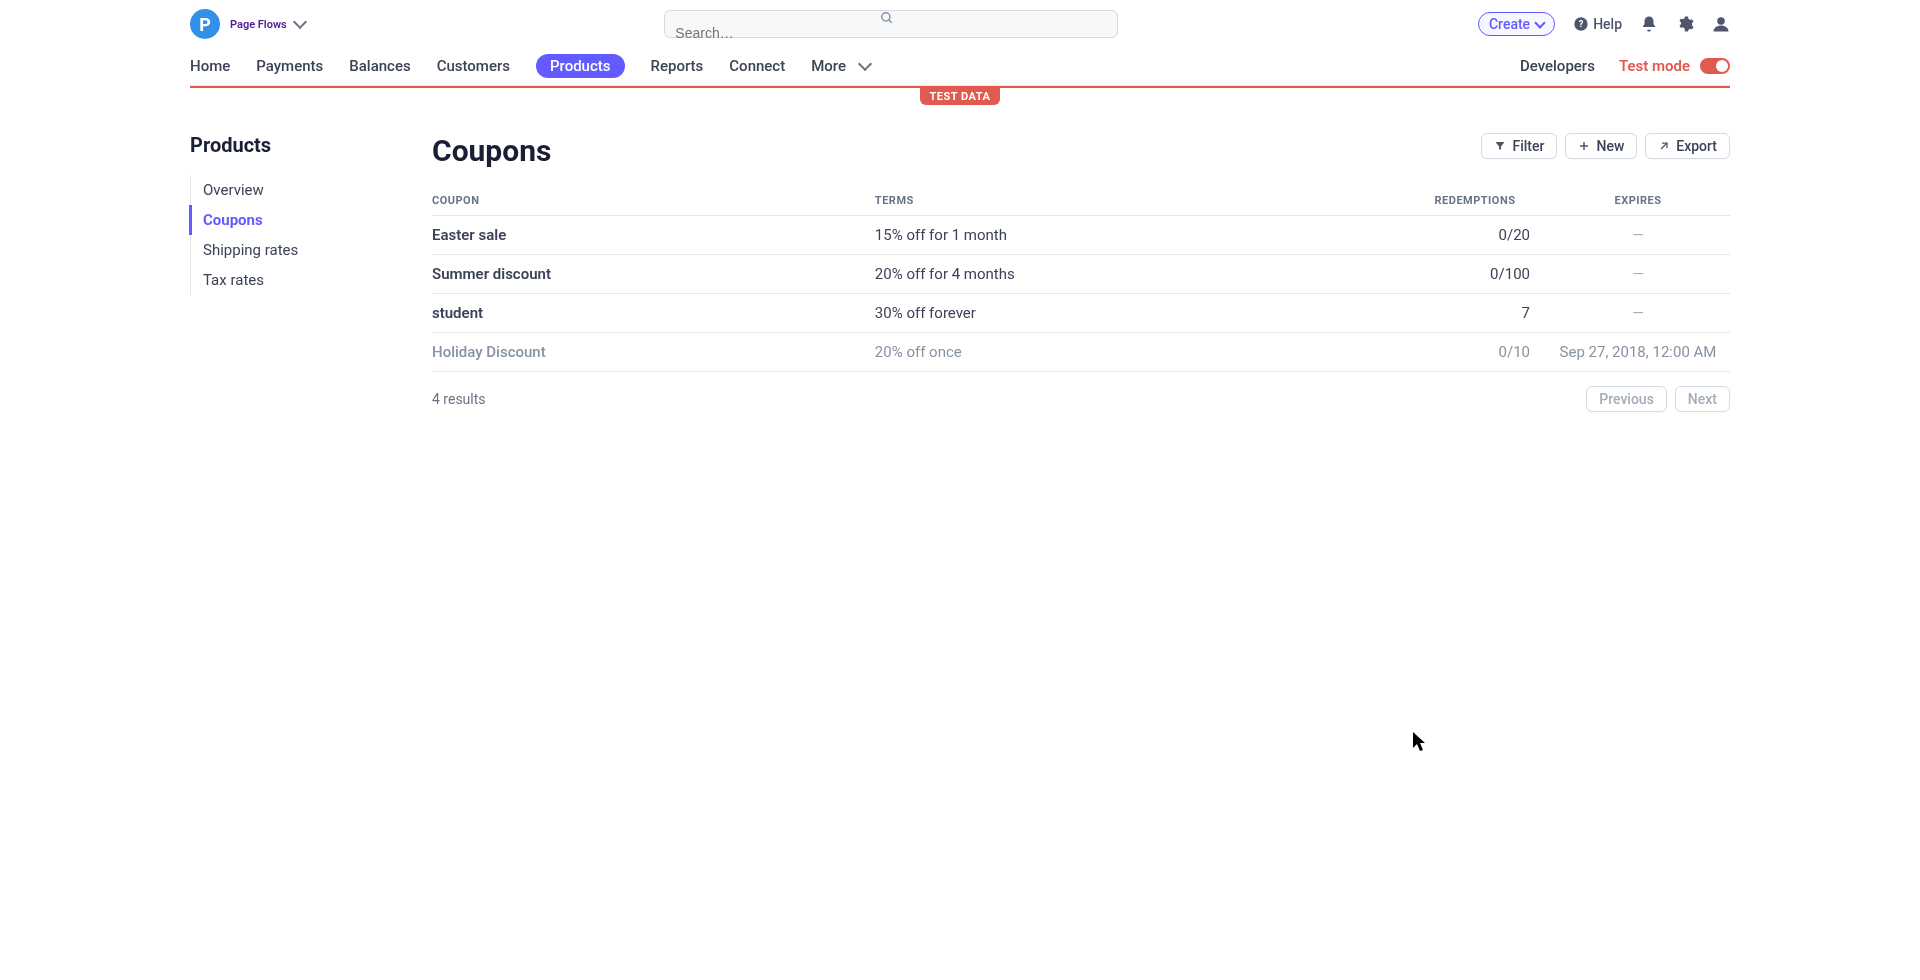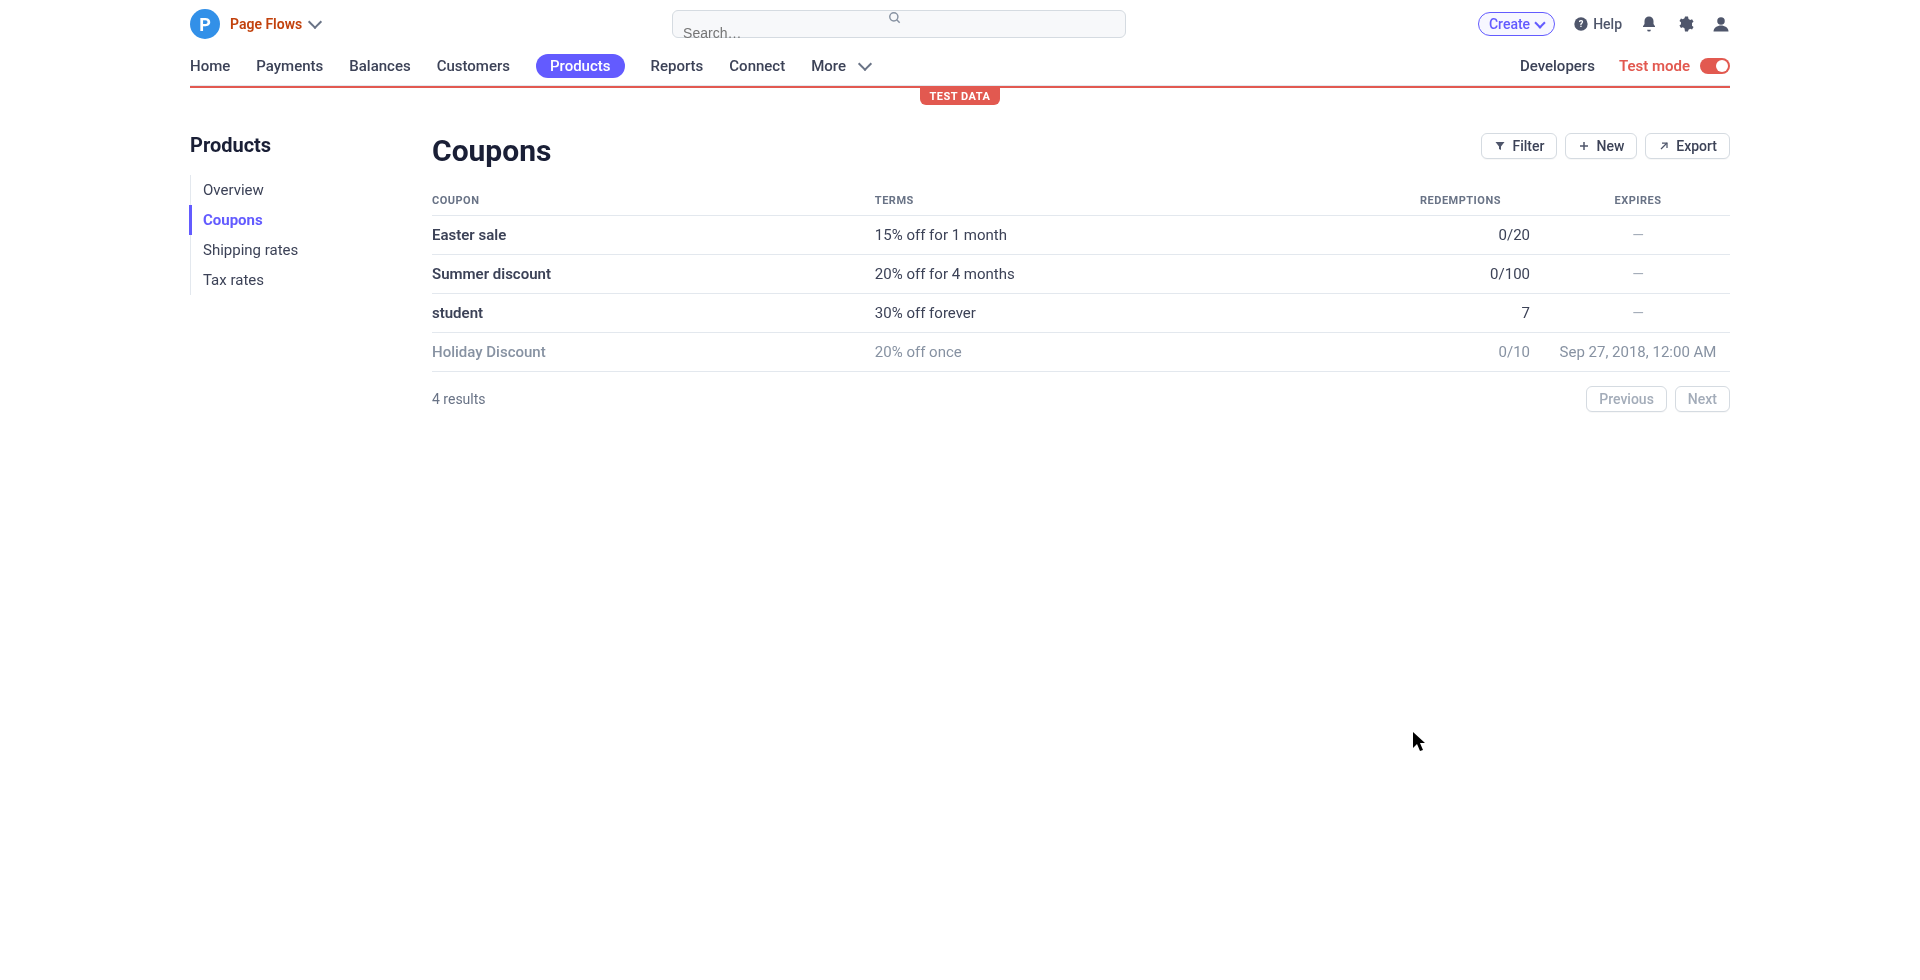--- a/index.html
+++ b/index.html
@@ -20,21 +20,21 @@
     height: 44px;
     padding-top: 4px;
     margin-bottom: 2px;
   }
   .logo {
     width: 30px; height: 30px; border-radius: 50%;
     background: #3290e8; color: #fff; font-weight: 700;
     display: flex; align-items: center; justify-content: center;
     font-size: 18px; margin-right: 10px;
   }
-  .account-name { font-size: 14px; font-weight: 600; color: #c2410c; }
+  .account-name { font-size: 11px; font-weight: 600; color: #4c1d95; }
   .chevron-down-sm {
     margin-left: 8px; width: 10px; height: 10px;
     border-right: 2px solid #697386; border-bottom: 2px solid #697386;
     transform: rotate(45deg); margin-top: -4px;
   }
 
   .search-wrap { flex: 1; display: flex; justify-content: center; }
   .search {
     width: 454px; height: 28px; border: 1px solid #d5dbe1; border-radius: 6px;
     background: #f7f8fa; display: flex; align-items: center; padding: 0 10px;
@@ -95,21 +95,21 @@
     border: 1px solid #d5dbe1; border-radius: 6px; background:#fff;
     padding: 4px 12px; font-size: 14px; font-weight: 500; color: #3c4257;
     box-shadow: 0 1px 1px rgba(0,0,0,0.03);
   }
 
   table { width: 100%; border-collapse: collapse; }
   thead th {
     text-align: left; font-size: 11px; font-weight: 700; color: #697386;
     letter-spacing: .5px; padding: 8px 0; border-bottom: 1px solid #e3e8ee; margin-top: 45px;
   }
-  thead th.right { text-align: left; }
+  thead th.right { text-align: center; }
   tbody td {
     padding: 10px 0; border-bottom: 1px solid #e3e8ee; font-size: 15px; color: #3c4257;
   }
   tbody td.coupon-name { font-weight: 600; }
   tbody td.right { text-align: right; }
   tbody tr.muted td { color: #8792a2; }
   tbody tr.muted td.coupon-name { font-weight: 500; }
   .dash { color: #a3acb9; }
 
   .footer { display:flex; align-items:center; justify-content: space-between; padding: 14px 0; font-size:14px; color:#697386;}

